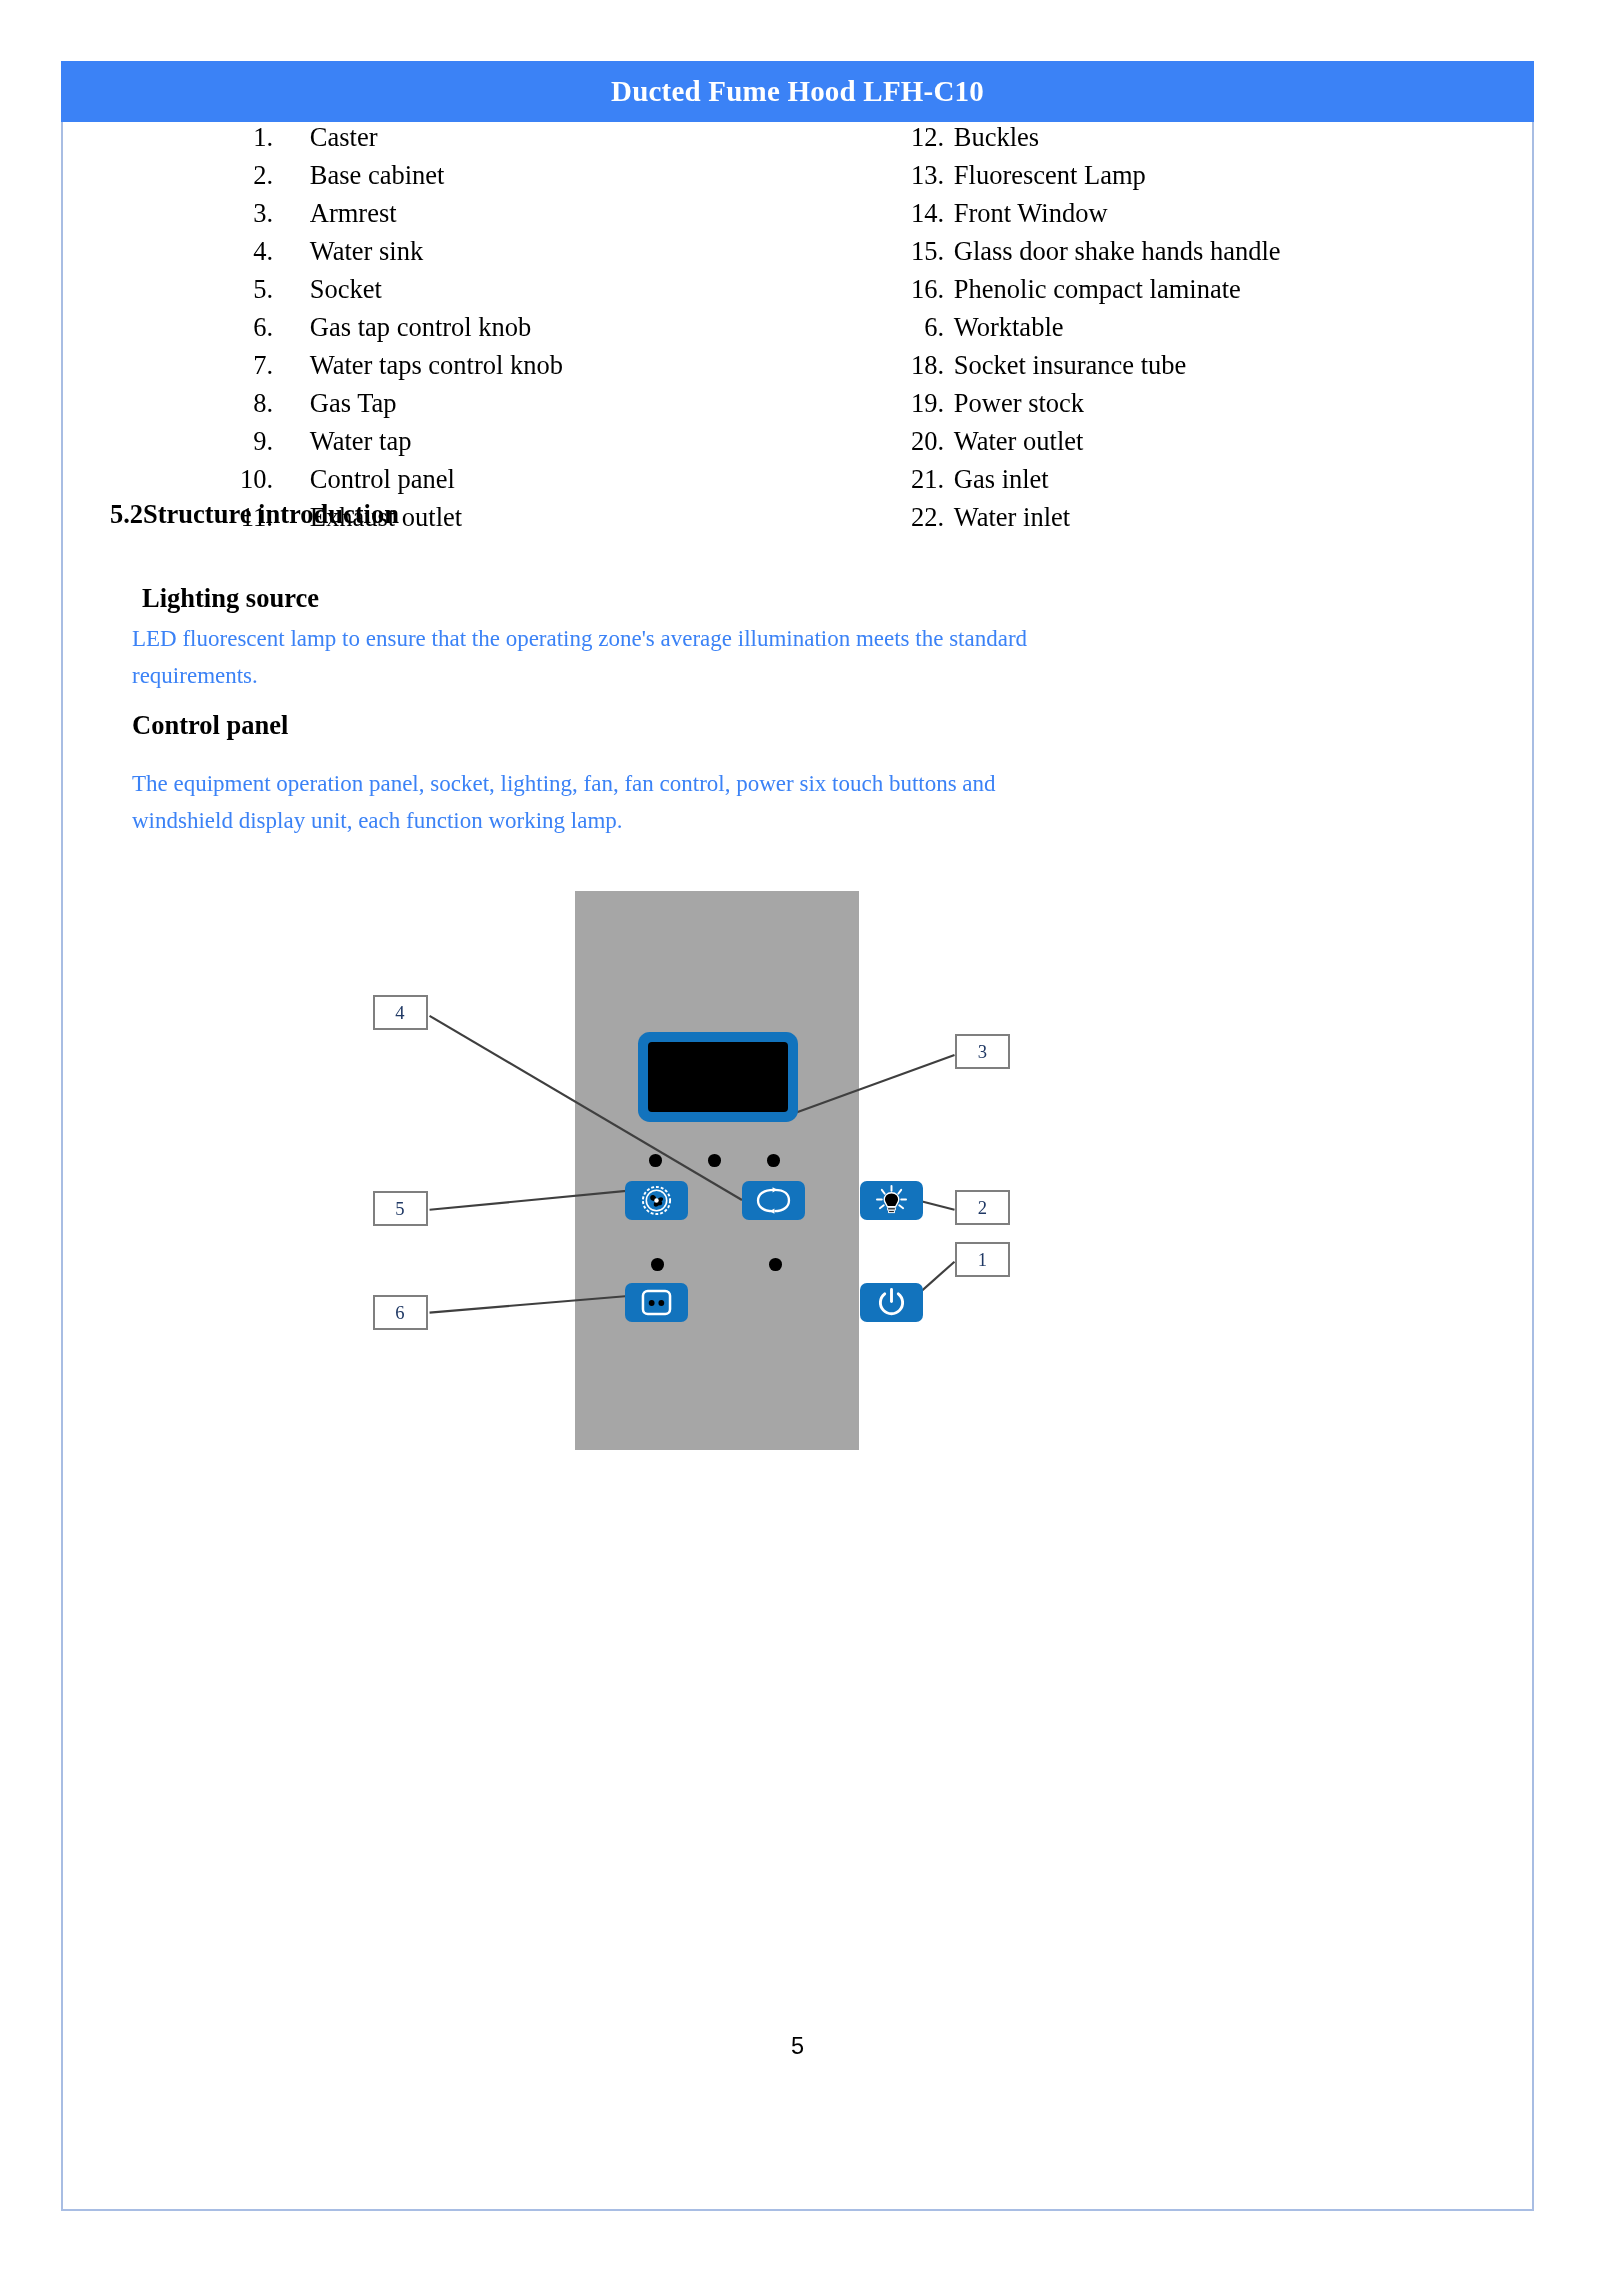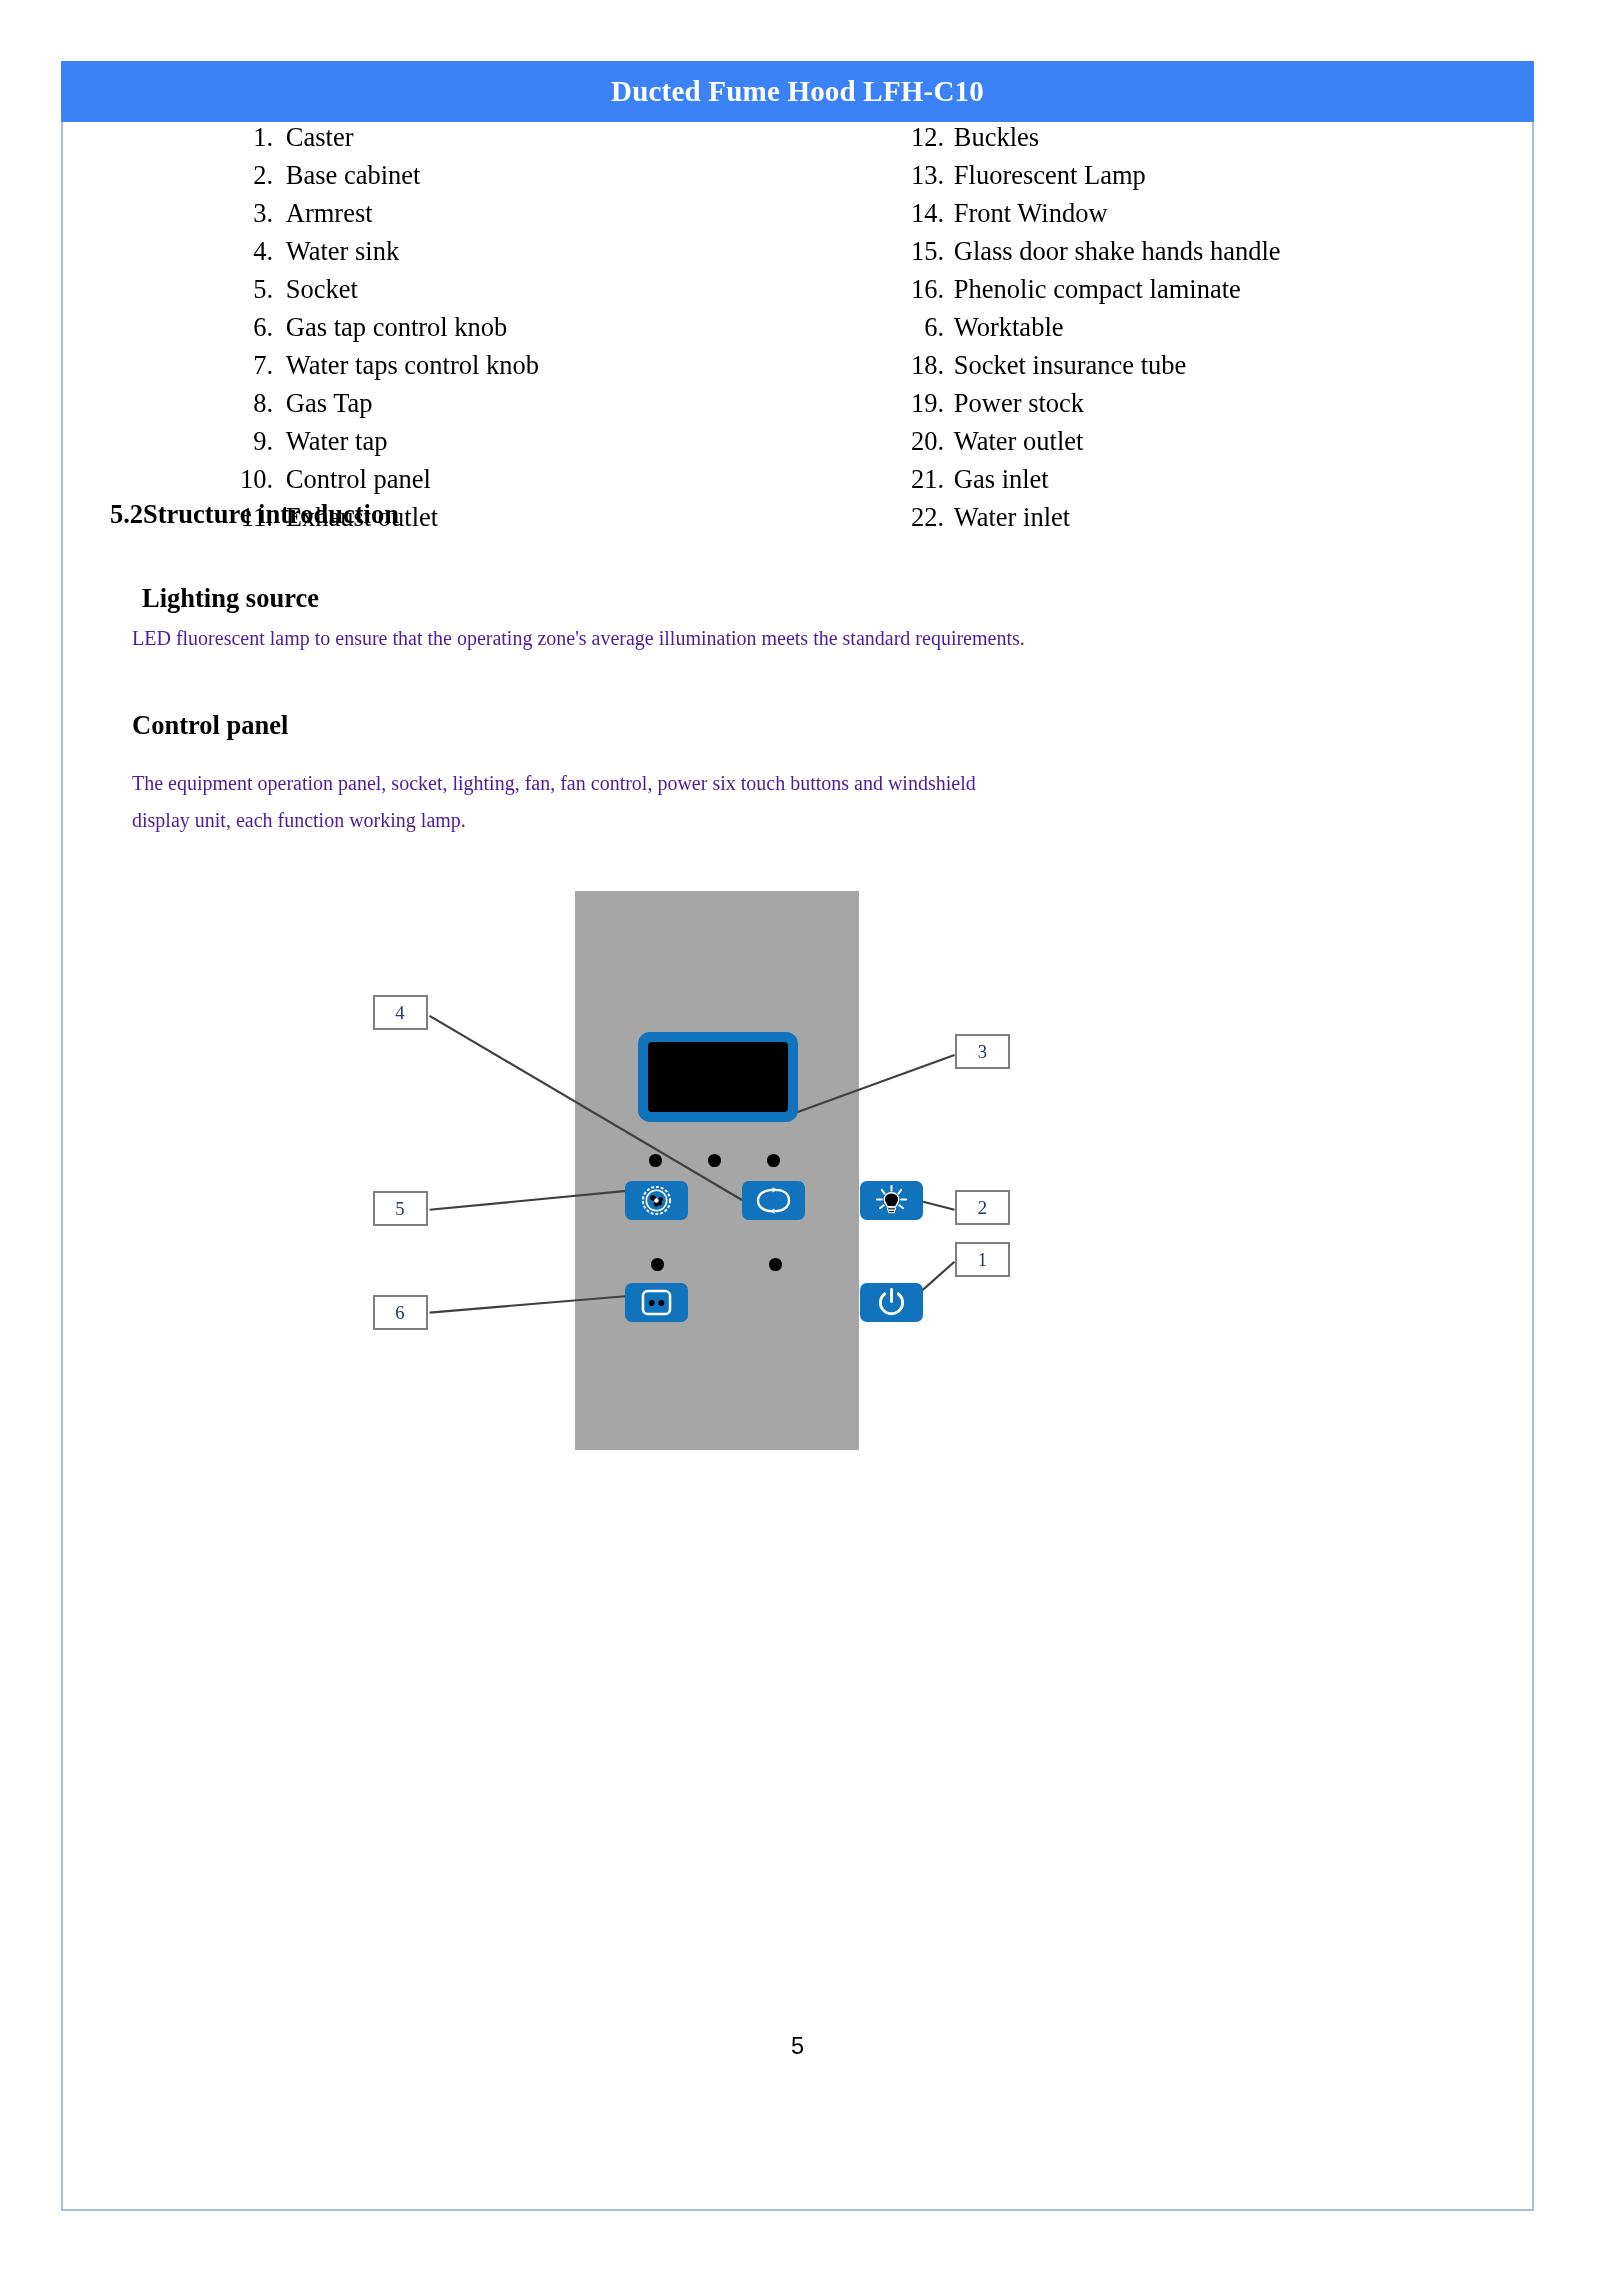--- a/index.html
+++ b/index.html
@@ -77,21 +77,21 @@
     font-size: 26.5px;
     color: #000000;
     white-space: nowrap;
   }
   .list-num {
     display: inline-block;
     text-align: right;
     margin-right: 7.8px;
   }
   .list-col.left .list-num  { width: 45px; }
-  .list-col.left  .list-row .list-label { margin-left: 5px; }
+  .list-col.left  .list-row .list-label { margin-left: 29px; }
   .list-col.right .list-num { width: 45px; }
   .list-col.right .list-row .list-label { margin-left: 2px; }
 
   
   .section-heading {
     position: absolute;
     left: 37px;
     top: 377px;
     font-size: 26.5px;
     font-weight: bold;
@@ -109,23 +109,23 @@
     font-weight: bold;
     color: #000000;
   }
   .sub-heading.lighting { top: 461px; margin-left: 10px; }
   .sub-heading.control  { top: 588px; }
 
   .body-para {
     position: absolute;
     left: 71px;
     width: 902px;
-    font-size: 20px;
+    font-size: 23px;
     line-height: 37px;
-    color: #4c1d95;
+    color: #3b82f6;
   }
   .body-para.lighting { top: 498px; }
   .body-para.control  { top: 643px; }
 
   
   .figure {
     position: absolute;
     left: 289px;
     top: 745px;
     width: 686px;

